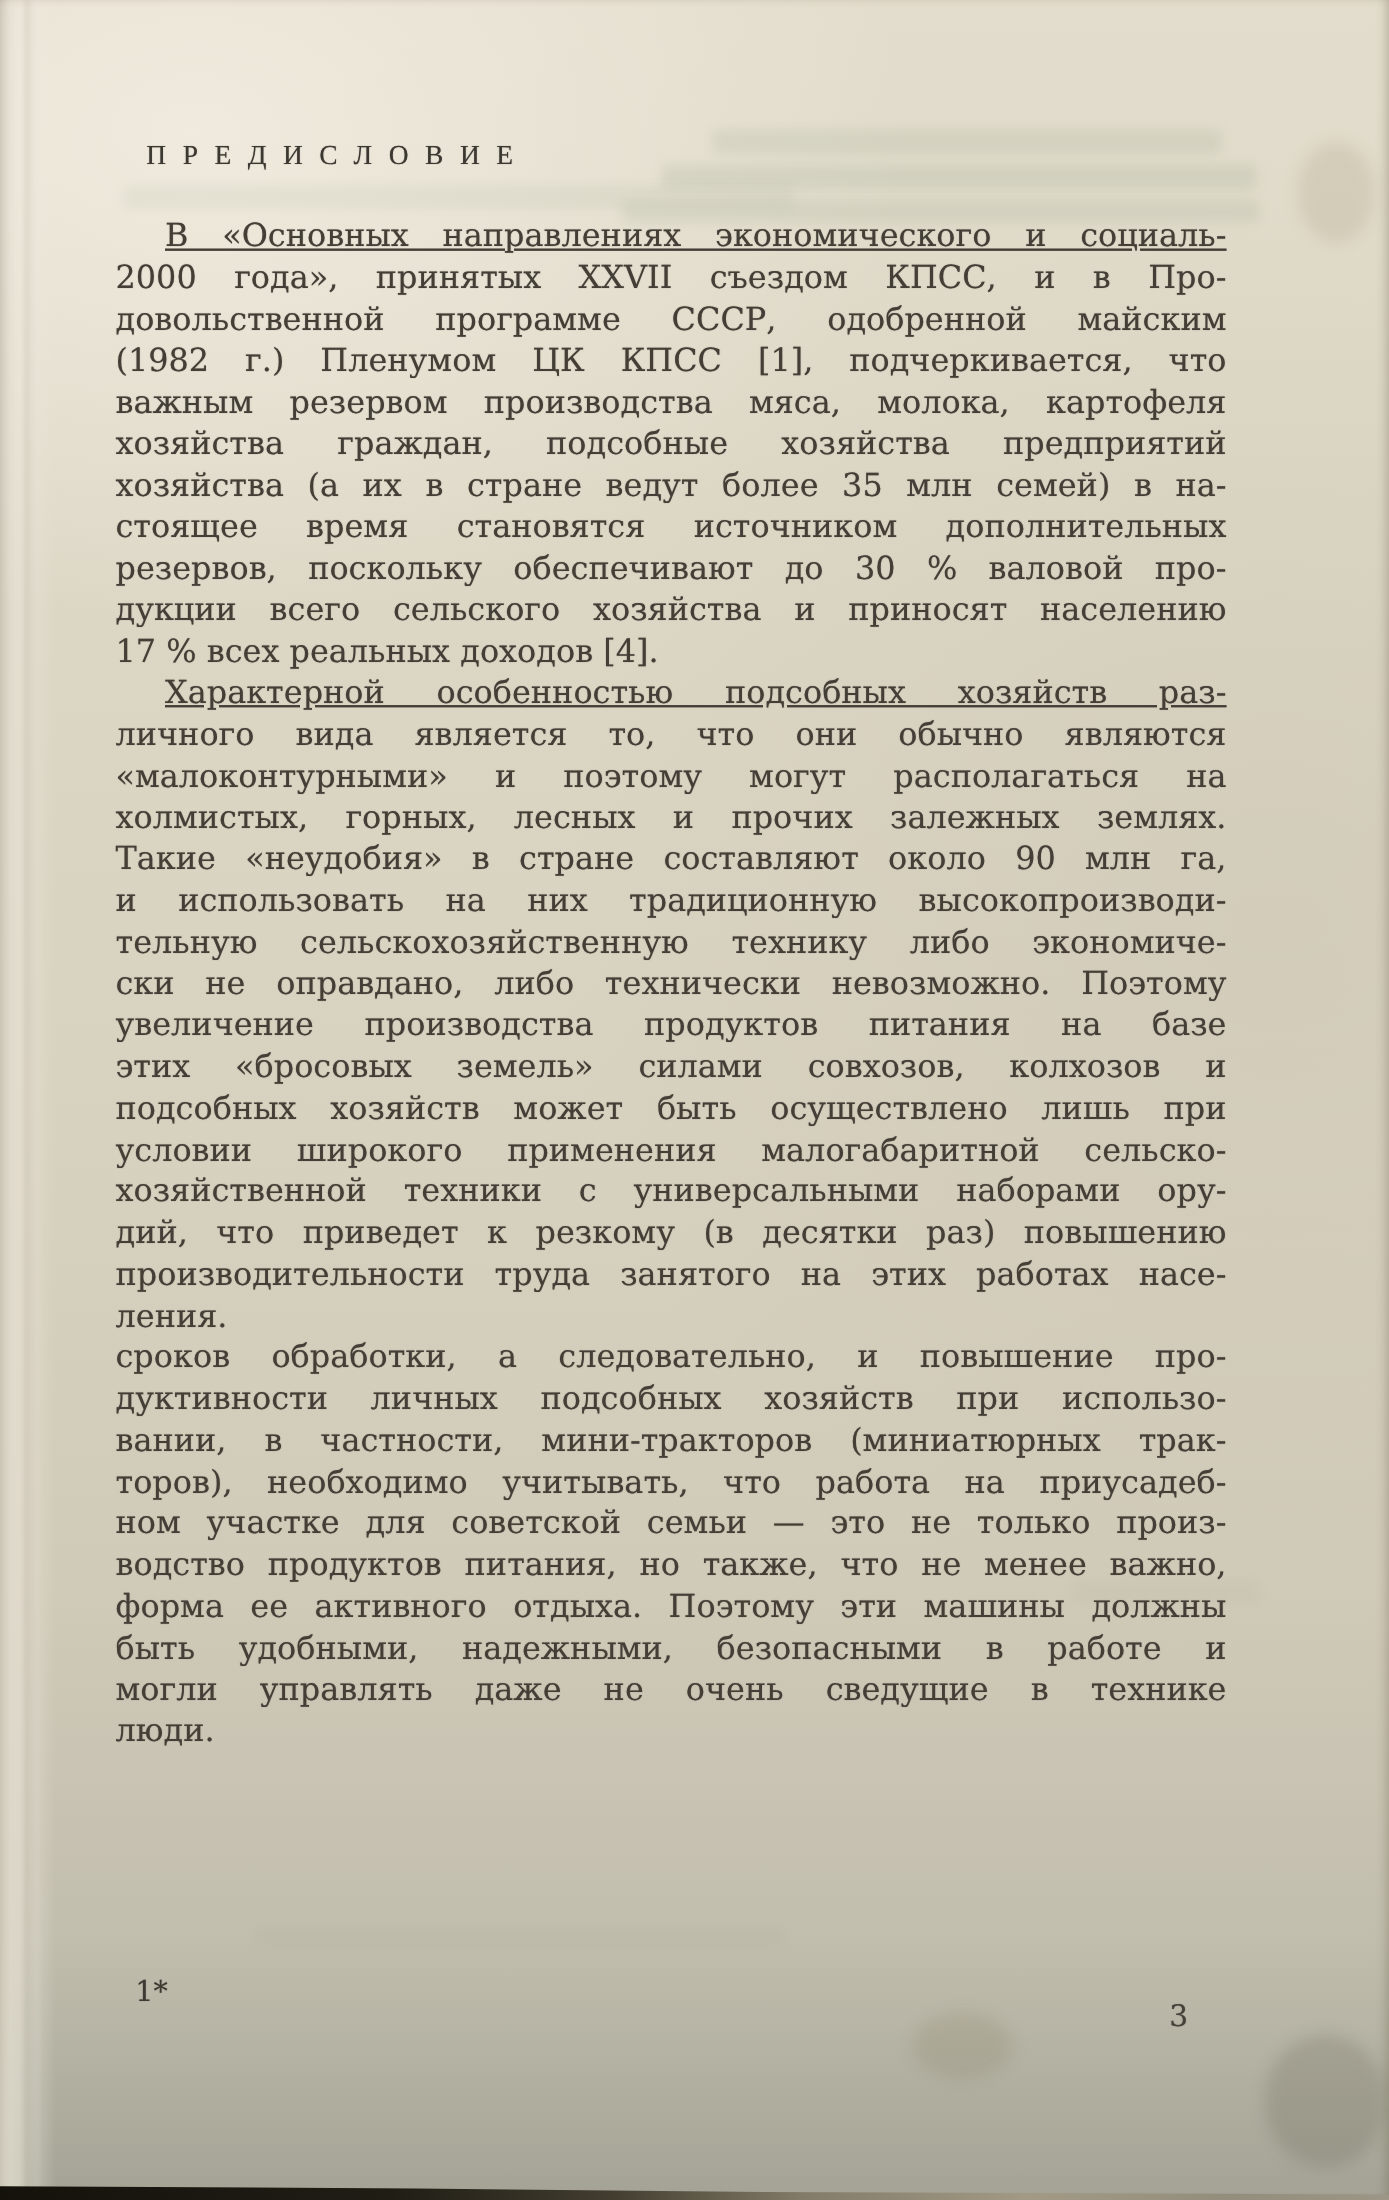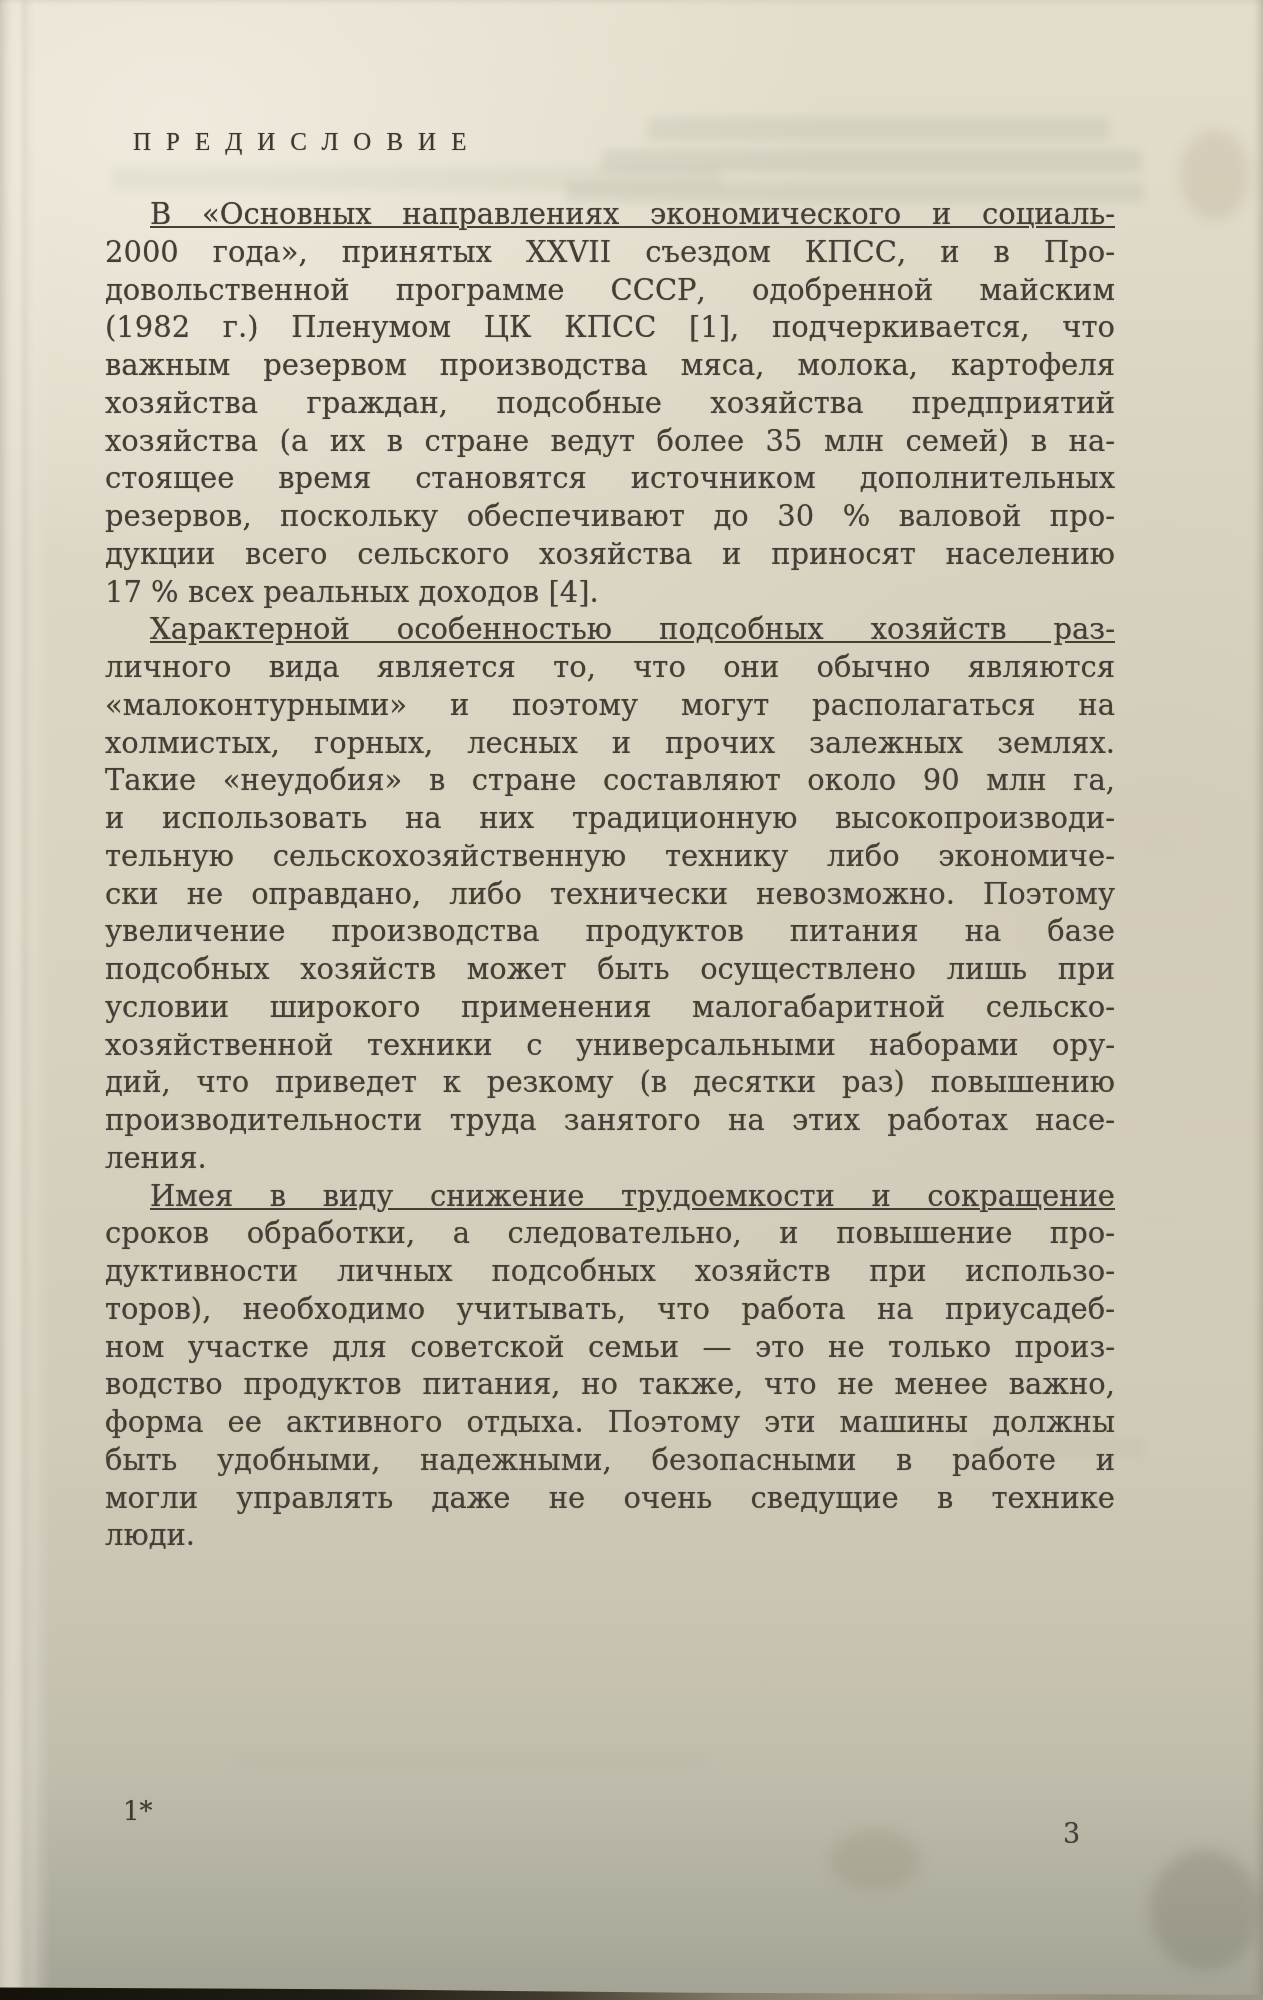--- a/index.html
+++ b/index.html
@@ -99,29 +99,30 @@
       <div class="line last">17 % всех реальных доходов [4].</div>
       <div class="line first">Характерной особенностью подсобных хозяйств раз-</div>
       <div class="line">личного вида является то, что они обычно являются</div>
       <div class="line">«малоконтурными» и поэтому могут располагаться на</div>
       <div class="line">холмистых, горных, лесных и прочих залежных землях.</div>
       <div class="line">Такие «неудобия» в стране составляют около 90 млн га,</div>
       <div class="line">и использовать на них традиционную высокопроизводи-</div>
       <div class="line">тельную сельскохозяйственную технику либо экономиче-</div>
       <div class="line">ски не оправдано, либо технически невозможно. Поэтому</div>
       <div class="line">увеличение производства продуктов питания на базе</div>
+      <div class="line">этих «бросовых земель» силами совхозов, колхозов и</div>
       <div class="line">подсобных хозяйств может быть осуществлено лишь при</div>
       <div class="line">условии широкого применения малогабаритной сельско-</div>
       <div class="line">хозяйственной техники с универсальными наборами ору-</div>
       <div class="line">дий, что приведет к резкому (в десятки раз) повышению</div>
       <div class="line">производительности труда занятого на этих работах насе-</div>
       <div class="line last">ления.</div>
-      <div class="line first">Имея в виду снижение трудоемкости и сокращение</div>
       <div class="line">сроков обработки, а следовательно, и повышение про-</div>
       <div class="line">дуктивности личных подсобных хозяйств при использо-</div>
+      <div class="line">вании, в частности, мини-тракторов (миниатюрных трак-</div>
       <div class="line">торов), необходимо учитывать, что работа на приусадеб-</div>
       <div class="line">ном участке для советской семьи — это не только произ-</div>
       <div class="line">водство продуктов питания, но также, что не менее важно,</div>
       <div class="line">форма ее активного отдыха. Поэтому эти машины должны</div>
       <div class="line">быть удобными, надежными, безопасными в работе и</div>
       <div class="line">могли управлять даже не очень сведущие в технике</div>
       <div class="line last">люди.</div>
     </div>
 
   <div class="footnote-mark">1*</div>

